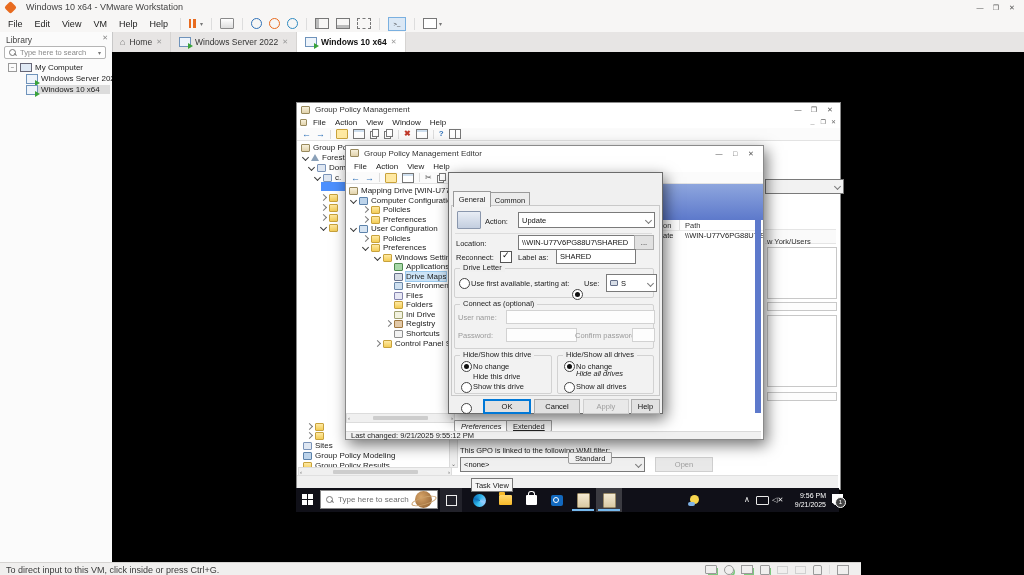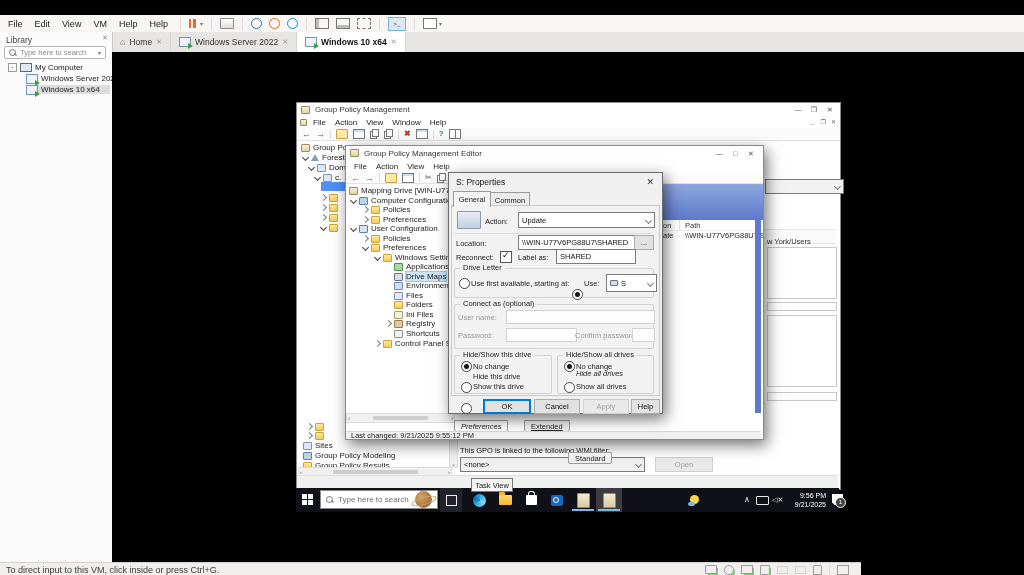--- a/index.html
+++ b/index.html
@@ -88,20 +88,29 @@
   .dtab{position:absolute;font-size:7.5px;display:flex;align-items:center;justify-content:center;border:1px solid #9a9a9a;border-bottom:none;background:#ececec;}
   .dtab.active{background:#f4f4f4;z-index:2;}
   .scroll{position:absolute;background:#f0f0f0;border:1px solid #dcdcdc;display:flex;align-items:center;justify-content:space-between;font-size:6px;color:#666;padding:0 1px;}
   .thumb{background:#cdcdcd;height:4px;border-radius:1px;}
 </style>
 </head>
 <body>
 
 <div id="stage">
 
+  <div class="abs" style="left:0;top:0;width:1024px;height:15px;background:#f7f6f5;border-bottom:1px solid #e6e4e2;">
+    <div class="abs" style="left:6px;top:3px;width:9px;height:9px;background:#e86b1f;transform:rotate(45deg);border-radius:2px;"></div>
+    <span class="abs txt" style="left:26px;top:2px;font-size:9px;color:#444;">Windows 10 x64 - VMware Workstation</span>
+    <div class="abs winctl" style="right:4px;top:2px;">
+      <span>—</span>
+      <span>❐</span>
+      <span>✕</span>
+    </div>
+  </div>
 
   <div class="abs" style="left:0;top:15px;width:1024px;height:17px;background:#f7f6f5;border-bottom:1px solid #dcdad8;display:flex;align-items:center;">
     <span class="txt" style="font-size:9px;margin-left:8px;">File</span>
     <span class="txt" style="font-size:9px;margin-left:12px;">Edit</span>
     <span class="txt" style="font-size:9px;margin-left:12px;">View</span>
     <span class="txt" style="font-size:9px;margin-left:12px;">VM</span>
     <span class="txt" style="font-size:9px;margin-left:12px;">Help</span>
     <span class="txt" style="font-size:9px;margin-left:12px;">Help</span>
     <div class="sep" style="margin-left:12px;"></div>
     <div style="display:flex;align-items:center;gap:2px;margin-left:8px;">
@@ -383,21 +392,21 @@
       <div class="trow" style="left:48px;top:107px;">
         <span class="tico t-files"></span>
         <span>Files</span>
       </div>
       <div class="trow" style="left:48px;top:116px;">
         <span class="tico t-folder"></span>
         <span>Folders</span>
       </div>
       <div class="trow" style="left:48px;top:126px;">
         <span class="tico t-ini"></span>
-        <span>Ini Files</span>
+        <span>Ini Drive</span>
       </div>
       <div class="trow" style="left:40px;top:135px;">
         <span class="cv r"></span>
         <span class="tico t-reg"></span>
         <span>Registry</span>
       </div>
       <div class="trow" style="left:48px;top:145px;">
         <span class="tico t-short"></span>
         <span>Shortcuts</span>
       </div>
@@ -424,37 +433,33 @@
 
     <div class="scroll" style="left:0;top:267px;width:105px;height:8px;">
       <span>‹</span>
       <div class="thumb" style="width:55px;"></div>
       <span>›</span>
     </div>
 
     <div class="mtab active" style="left:108px;top:274px;">
         <span>Preferences</span>
       </div>
-    <div class="mtab" style="left:178px;top:274px;text-decoration:underline;">
+    <div class="mtab" style="left:160px;top:274px;text-decoration:underline;">
         <span>Extended</span>
       </div>
     <div class="mtab" style="left:222px;top:274px;margin-top:32px;">
         <span>Standard</span>
       </div>
 
     <div class="abs" style="left:0;top:285px;width:415px;height:7px;background:#f0f0f0;border-top:1px solid #d9d9d9;">
       <span class="abs txt" style="left:5px;top:-1px;font-size:7.5px;color:#222;">Last changed: 9/21/2025 9:55:12 PM</span>
     </div>
   </div>
 
   <div class="win" style="left:448px;top:172px;width:213px;height:240px;background:#f0f0f0;border-color:#6b6b6b;">
-    <div class="abs" style="left:0;top:0;width:100%;height:17px;display:flex;align-items:center;">
-      <span class="txt" style="font-size:8.5px;color:#111;margin-left:7px;">S: Properties</span>
-      <span style="margin-left:auto;margin-right:8px;font-size:9px;color:#333;">✕</span>
-    </div>
 
     <div class="dtab active" style="left:4px;top:18px;width:36px;height:15px;">
         <span>General</span>
       </div>
     <div class="dtab" style="left:41px;top:19px;width:38px;height:14px;">
         <span>Common</span>
       </div>
     <div class="abs" style="left:2px;top:32px;width:207px;height:189px;border:1px solid #c9c9c9;background:#f2f2f2;"></div>
 
     <div class="abs" style="left:8px;top:38px;width:22px;height:16px;border:1px solid #8a97ad;background:linear-gradient(#e8edf5,#c3cedf);border-radius:1px;"></div>

